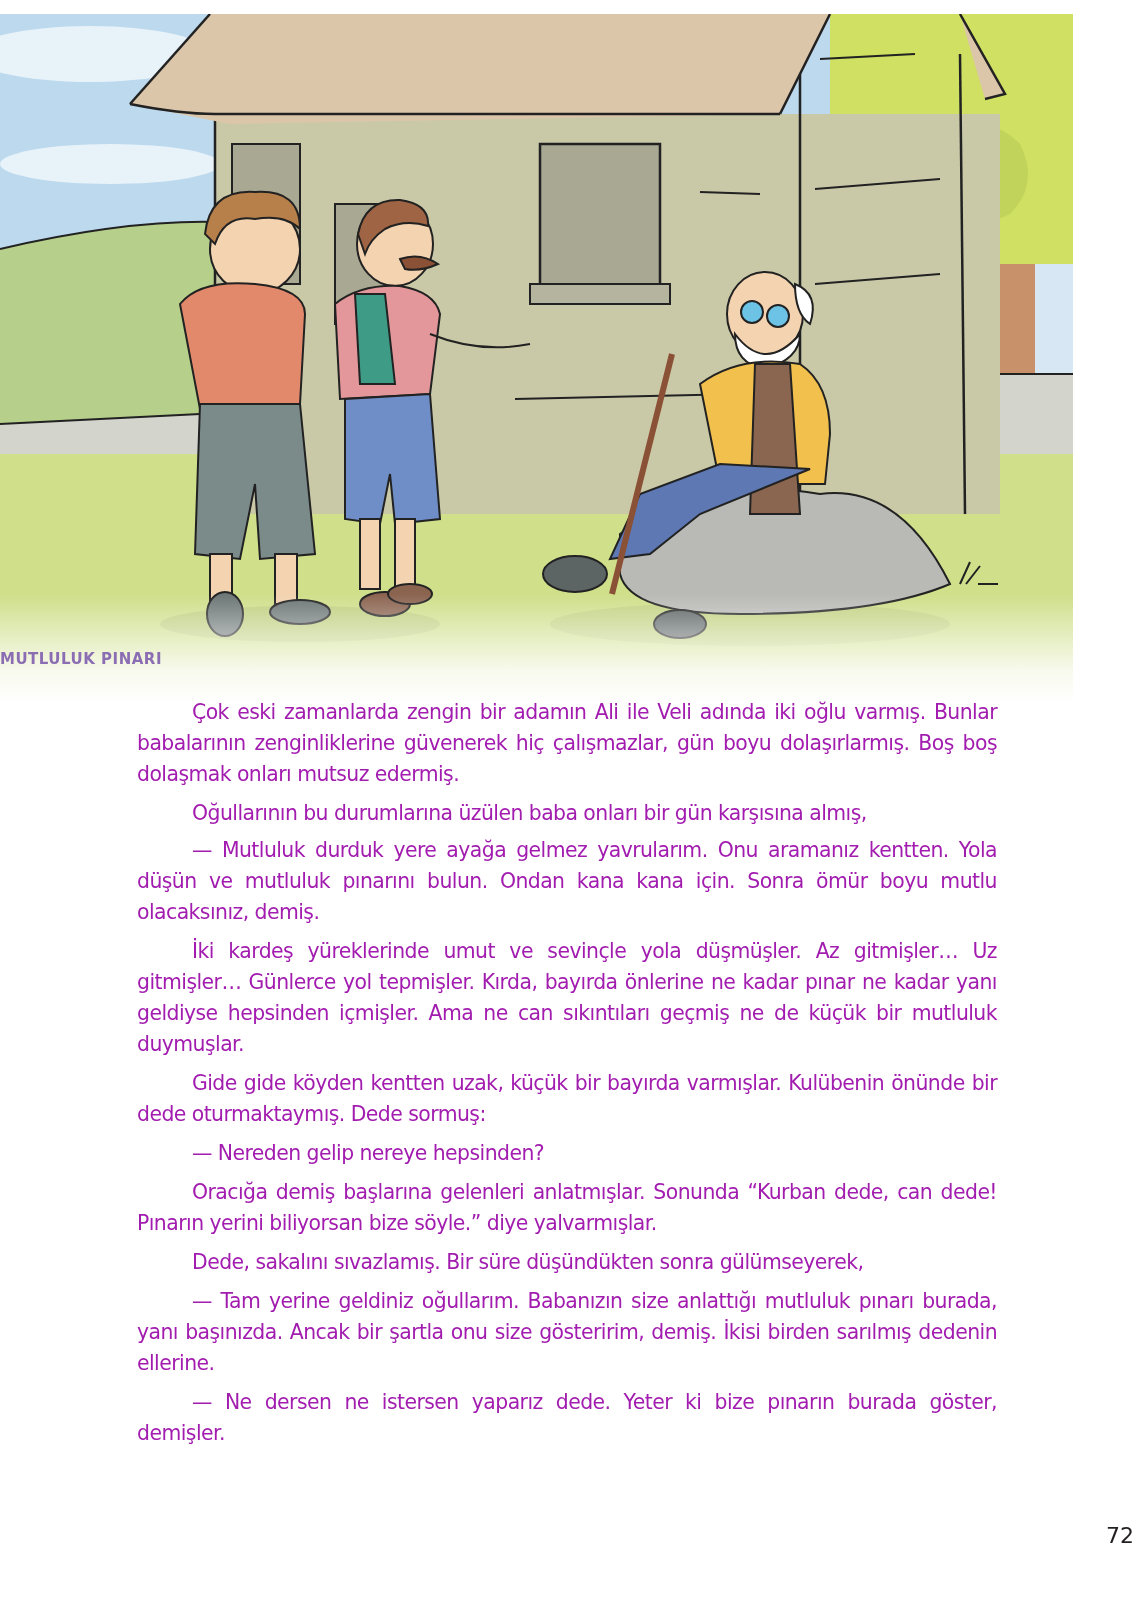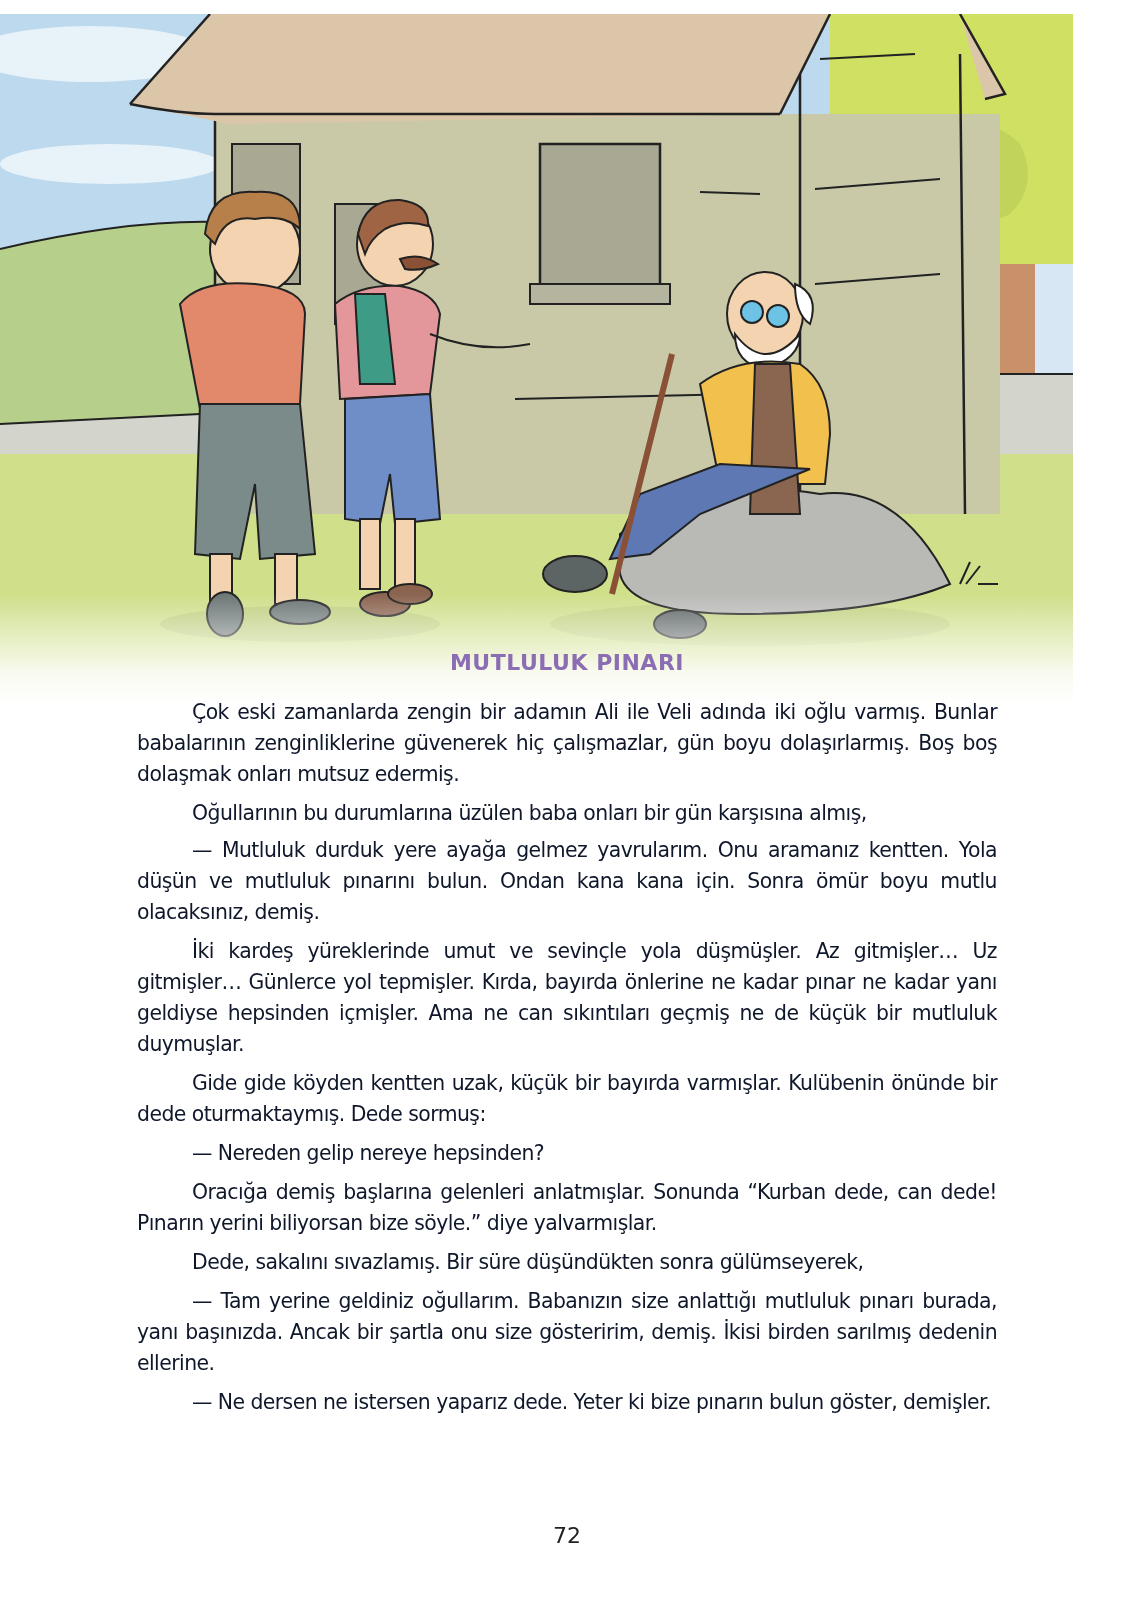--- a/index.html
+++ b/index.html
@@ -3,29 +3,29 @@
   <meta charset="utf-8">
   <style>
     html, body { margin: 0; padding: 0; background: #ffffff; }
     body { width: 1134px; height: 1616px; position: relative; overflow: hidden; font-family: "Liberation Sans", "DejaVu Sans", sans-serif; color: #231f20; }
 
     .illustration { position: absolute; left: 0; top: 14px; width: 1073px; height: 690px; overflow: hidden; }
     .illustration svg { display: block; width: 1073px; height: 690px; }
     .illus-fade { position: absolute; left: 0; right: 0; bottom: 0; height: 110px;
       background: linear-gradient(to bottom, rgba(255,255,255,0) 0%, rgba(255,255,255,0.85) 70%, #ffffff 100%); }
 
-    .story-title { position: absolute; left: 0; width: 1134px; top: 650px; text-align: center;
-      font-family: "DejaVu Sans", sans-serif; font-weight: bold; font-size: 22px; letter-spacing: 0.5px; color: var(--title-color, #8b6db3); }
+    .story-title { position: absolute; left: 0; width: 1134px; top: 650px; text-align: left;
+      font-family: "DejaVu Sans", sans-serif; font-weight: bold; font-size: 15px; letter-spacing: 0.5px; color: var(--title-color, #8b6db3); }
 
     .story-body { position: absolute; left: 137px; top: 697px; width: 860px; font-family: "DejaVu Sans", sans-serif;
-      font-size: 20.4px; line-height: 31px; color: #0f172a; letter-spacing: -0.55px; }
+      font-size: 20.4px; line-height: 31px; color: #a21caf; letter-spacing: -0.55px; }
     .para { margin: 0 0 8px 0; text-indent: 55px; text-align: justify; }
     .para.tight { margin-bottom: 6px; }
 
-    .page-number { position: absolute; left: 0; width: 1134px; top: 1523px; text-align: center;
+    .page-number { position: absolute; left: 0; width: 1134px; top: 1523px; text-align: right;
       font-family: "DejaVu Sans", sans-serif; font-size: 22px; color: #231f20; }
   </style>
 </head>
 <body>
 
 <div class="illustration">
   <svg viewBox="0 0 1073 690" xmlns="http://www.w3.org/2000/svg">
 
     <rect x="0" y="0" width="1073" height="690" fill="#bcd9ee"></rect>
     <ellipse cx="90" cy="40" rx="120" ry="28" fill="#e8f2f9"></ellipse>
@@ -126,16 +126,16 @@
 <div class="story-body">
   <p class="para">Çok eski zamanlarda zengin bir adamın Ali ile Veli adında iki oğlu varmış. Bunlar babalarının zenginliklerine güvenerek hiç çalışmazlar, gün boyu dolaşırlarmış. Boş boş dolaşmak onları mutsuz edermiş.</p>
   <p class="para tight">Oğullarının bu durumlarına üzülen baba onları bir gün karşısına almış,</p>
   <p class="para">— Mutluluk durduk yere ayağa gelmez yavrularım. Onu aramanız kentten. Yola düşün ve mutluluk pınarını bulun. Ondan kana kana için. Sonra ömür boyu mutlu olacaksınız, demiş.</p>
   <p class="para">İki kardeş yüreklerinde umut ve sevinçle yola düşmüşler. Az gitmişler… Uz gitmişler… Günlerce yol tepmişler. Kırda, bayırda önlerine ne kadar pınar ne kadar yanı geldiyse hepsinden içmişler. Ama ne can sıkıntıları geçmiş ne de küçük bir mutluluk duymuşlar.</p>
   <p class="para">Gide gide köyden kentten uzak, küçük bir bayırda varmışlar. Kulübenin önünde bir dede oturmaktaymış. Dede sormuş:</p>
   <p class="para">— Nereden gelip nereye hepsinden?</p>
   <p class="para">Oracığa demiş başlarına gelenleri anlatmışlar. Sonunda “Kurban dede, can dede! Pınarın yerini biliyorsan bize söyle.” diye yalvarmışlar.</p>
   <p class="para">Dede, sakalını sıvazlamış. Bir süre düşündükten sonra gülümseyerek,</p>
   <p class="para">— Tam yerine geldiniz oğullarım. Babanızın size anlattığı mutluluk pınarı burada, yanı başınızda. Ancak bir şartla onu size gösteririm, demiş. İkisi birden sarılmış dedenin ellerine.</p>
-  <p class="para">— Ne dersen ne istersen yaparız dede. Yeter ki bize pınarın bulun göster, demişler.</p>
+  <p class="para">— Ne dersen ne istersen yaparız dede. Yeter ki bize pınarın burada göster, demişler.</p>
 </div>
 
 <div class="page-number">72</div>
 
 </body></html>

